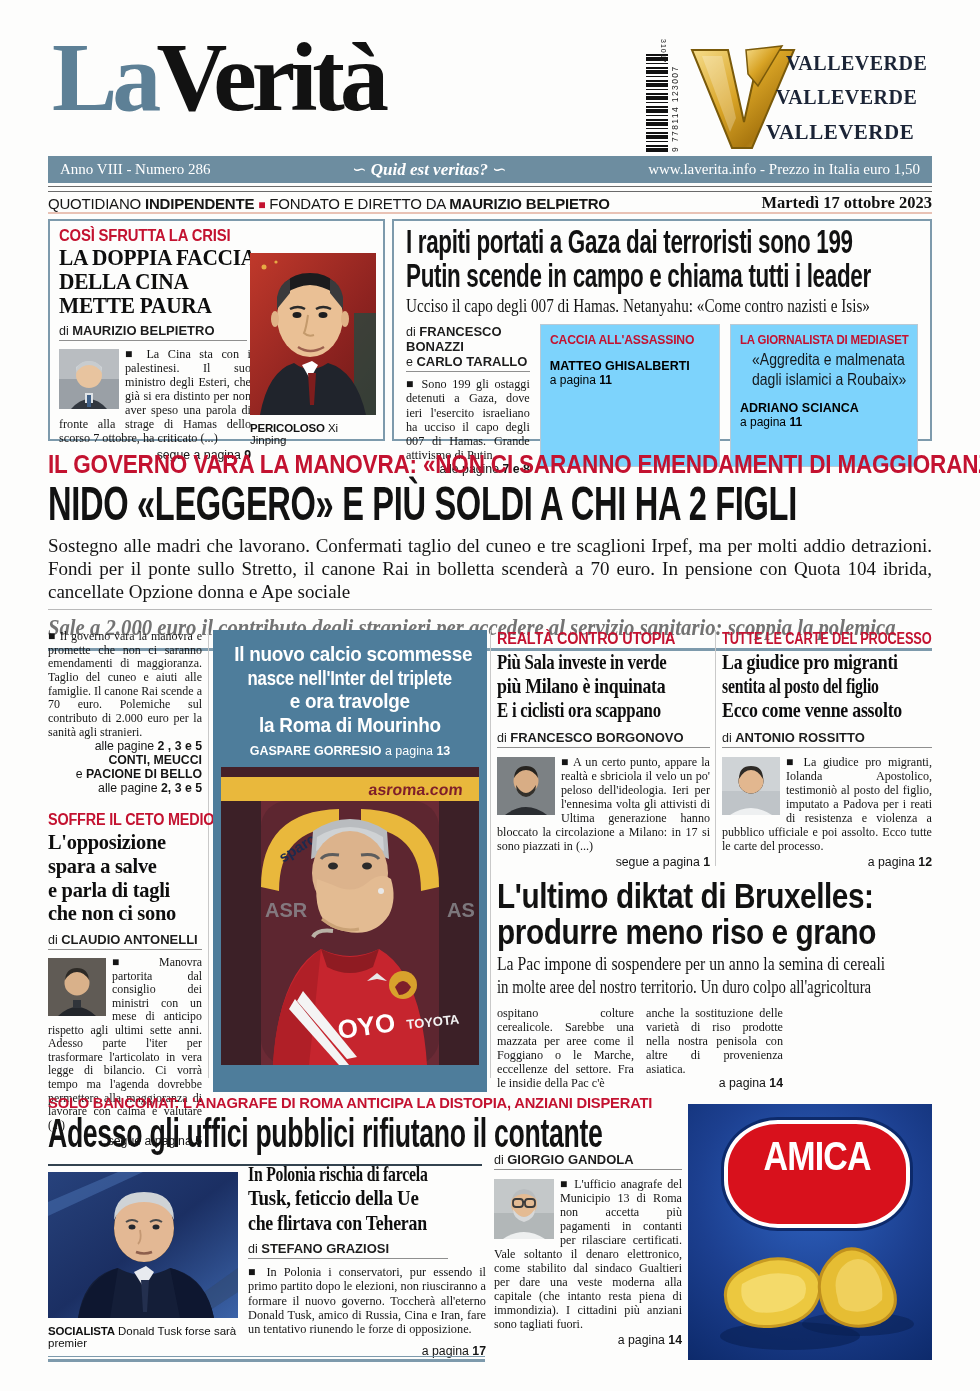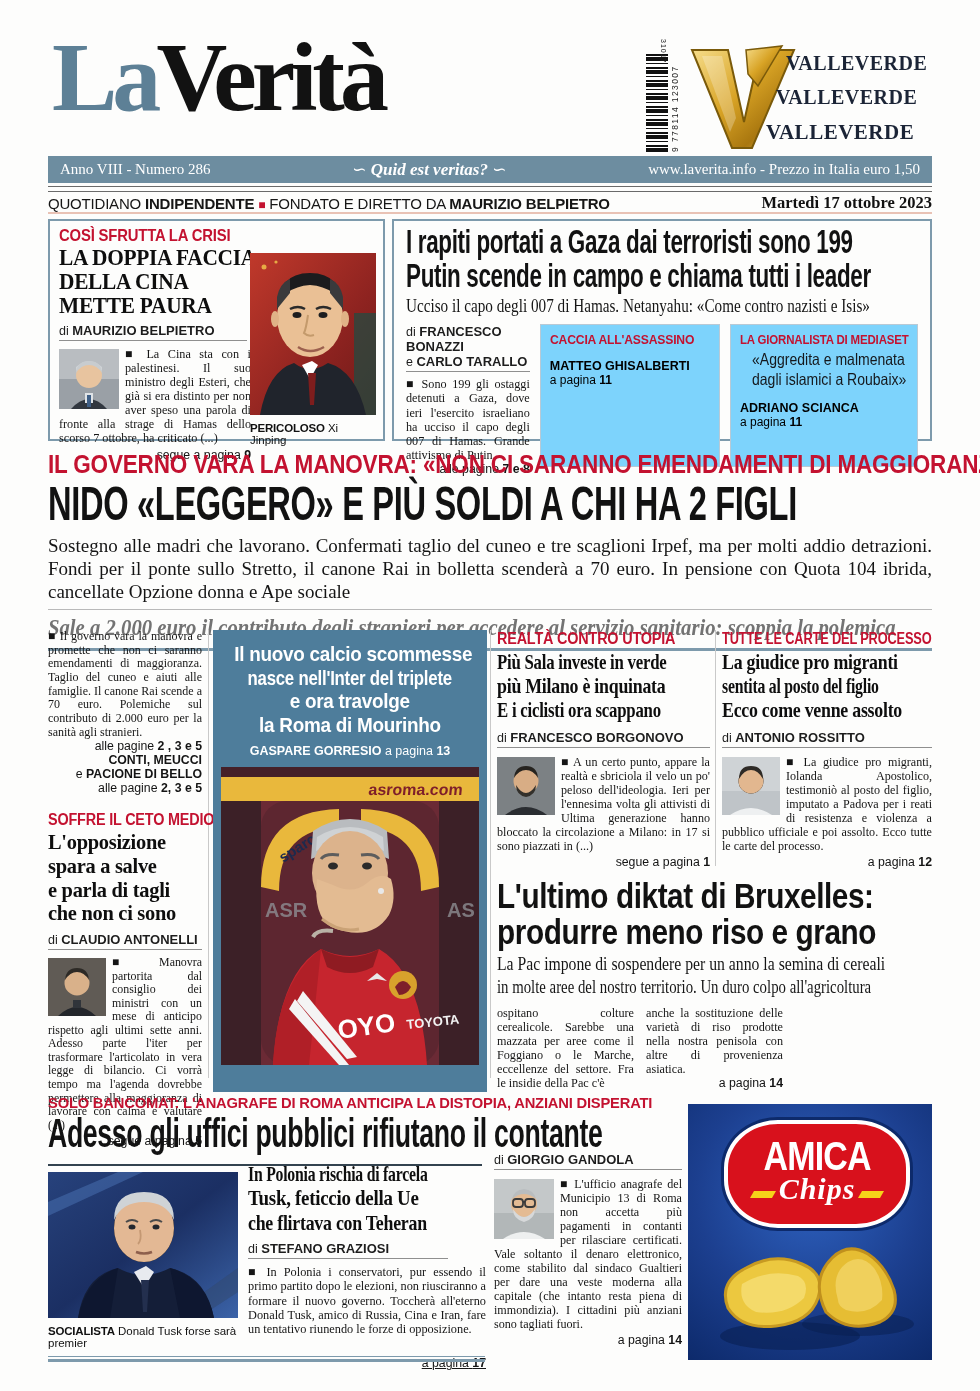--- a/index.html
+++ b/index.html
@@ -383,21 +383,21 @@
     <div class="abs" style="left:200px;top:68px;width:238px;">
       <div class="hlserif" style="font-size:21px;line-height:1.16;">
         <div><span class="sqx s75">In Polonia rischia di farcela</span></div>
         <div><span class="sqx s90">Tusk, feticcio della Ue</span></div>
         <div><span class="sqx s85">che flirtava con Teheran</span></div>
       </div>
       <div class="byline" style="margin-top:6px;width:200px;">
         <span>di</span> <b>STEFANO GRAZIOSI</b>
       </div>
       <div class="body" style="margin-top:6px;font-size:12.3px;">■ In Polonia i conservatori, pur essendo il primo partito dopo le elezioni, non riusciranno a formare il nuovo governo. Toccherà all'eterno Donald Tusk, amico di Russia, Cina e Iran, fare un tentativo riunendo le forze di opposizione.</div>
-      <div class="pgref" style="margin-top:20px;text-decoration:underline;"><span>a pagina</span> <b>17</b></div>
+      <div class="pgref" style="margin-top:8px;"><span>a pagina</span> <b>17</b></div>
     </div>
 
     <div class="abs" style="left:446px;top:58px;width:188px;">
       <div class="byline">
         <span>di</span> <b>GIORGIO GANDOLA</b>
       </div>
       <div style="margin-top:7px;">
         <svg class="av" width="60" height="60" viewBox="0 0 60 60">
           <rect width="60" height="60" fill="#c4c8c9"></rect>
             <rect y="34" width="60" height="26" fill="#b2b7b8"></rect>
@@ -410,25 +410,20 @@
           <line x1="29" y1="23" x2="31" y2="23" stroke="#3b3b3b" stroke-width="1.8"></line>
         </svg>
         <div class="body" style="font-size:12.1px;">■ L'ufficio anagrafe del Municipio 13 di Roma non accetta più pagamenti in contanti per rilasciare certificati. Vale soltanto il denaro elettronico, come stabilito dal sindaco Gualtieri per dare una veste moderna alla capitale (che intanto resta piena di immondizia). I cittadini più anziani sono tagliati fuori.</div>
         <div class="pgref" style="margin-top:2px;"><span>a pagina</span> <b>14</b></div>
       </div>
     </div>
 
     <div class="abs" style="left:640px;top:10px;width:244px;height:256px;background:radial-gradient(circle at 50% 35%, #2e62c0 0%, #1c3f8f 55%, #0d2a6b 100%);">
       <div class="abs" style="left:28px;top:16px;width:186px;height:108px;background:#d8111c;border-radius:54px/48px;border:4px solid #fff;box-shadow:0 0 0 3px #0d2a6b;box-sizing:border-box;margin-left:8px;">
         <div class="c" style="margin-top:14px;font-weight:bold;font-size:40px;color:#fff;letter-spacing:-1px;line-height:.9;"><span class="sqx s85">AMICA</span></div>
-        <div class="c" style="margin-top:-2px;">
-          <span style="display:inline-block;width:22px;height:7px;background:#f6d21a;transform:skewX(-30deg);vertical-align:middle;"></span>
-          <i style="font-family:'Liberation Serif',serif;font-weight:bold;font-size:30px;color:#fff;letter-spacing:1px;">Chips</i>
-          <span style="display:inline-block;width:22px;height:7px;background:#f6d21a;transform:skewX(-30deg);vertical-align:middle;"></span>
-        </div>
       </div>
       <svg class="abs" style="left:10px;top:120px;" width="224" height="130" viewBox="0 0 224 130">
         <ellipse cx="92" cy="112" rx="70" ry="14" fill="#081d4e" opacity=".55"></ellipse>
         <ellipse cx="160" cy="100" rx="56" ry="12" fill="#081d4e" opacity=".5"></ellipse>
         <path d="M30 84 Q20 58 48 44 Q76 28 104 40 Q128 50 120 74 Q112 98 78 102 Q44 106 30 84Z" fill="#ecc83f" stroke="#c79a22" stroke-width="3"></path>
         <path d="M44 60 Q70 44 100 52 Q112 58 106 74 Q88 92 58 88 Q40 80 44 60Z" fill="#f4da6a"></path>
         <path d="M128 88 Q112 56 134 34 Q150 18 170 30 Q188 42 196 66 Q202 88 182 98 Q150 110 128 88Z" fill="#e6bd33" stroke="#c0901d" stroke-width="3"></path>
         <path d="M140 76 Q132 50 150 38 Q164 30 176 44 Q186 58 184 76 Q170 92 148 86 Q140 82 140 76Z" fill="#f0d05c"></path>
       </svg>
     </div>

